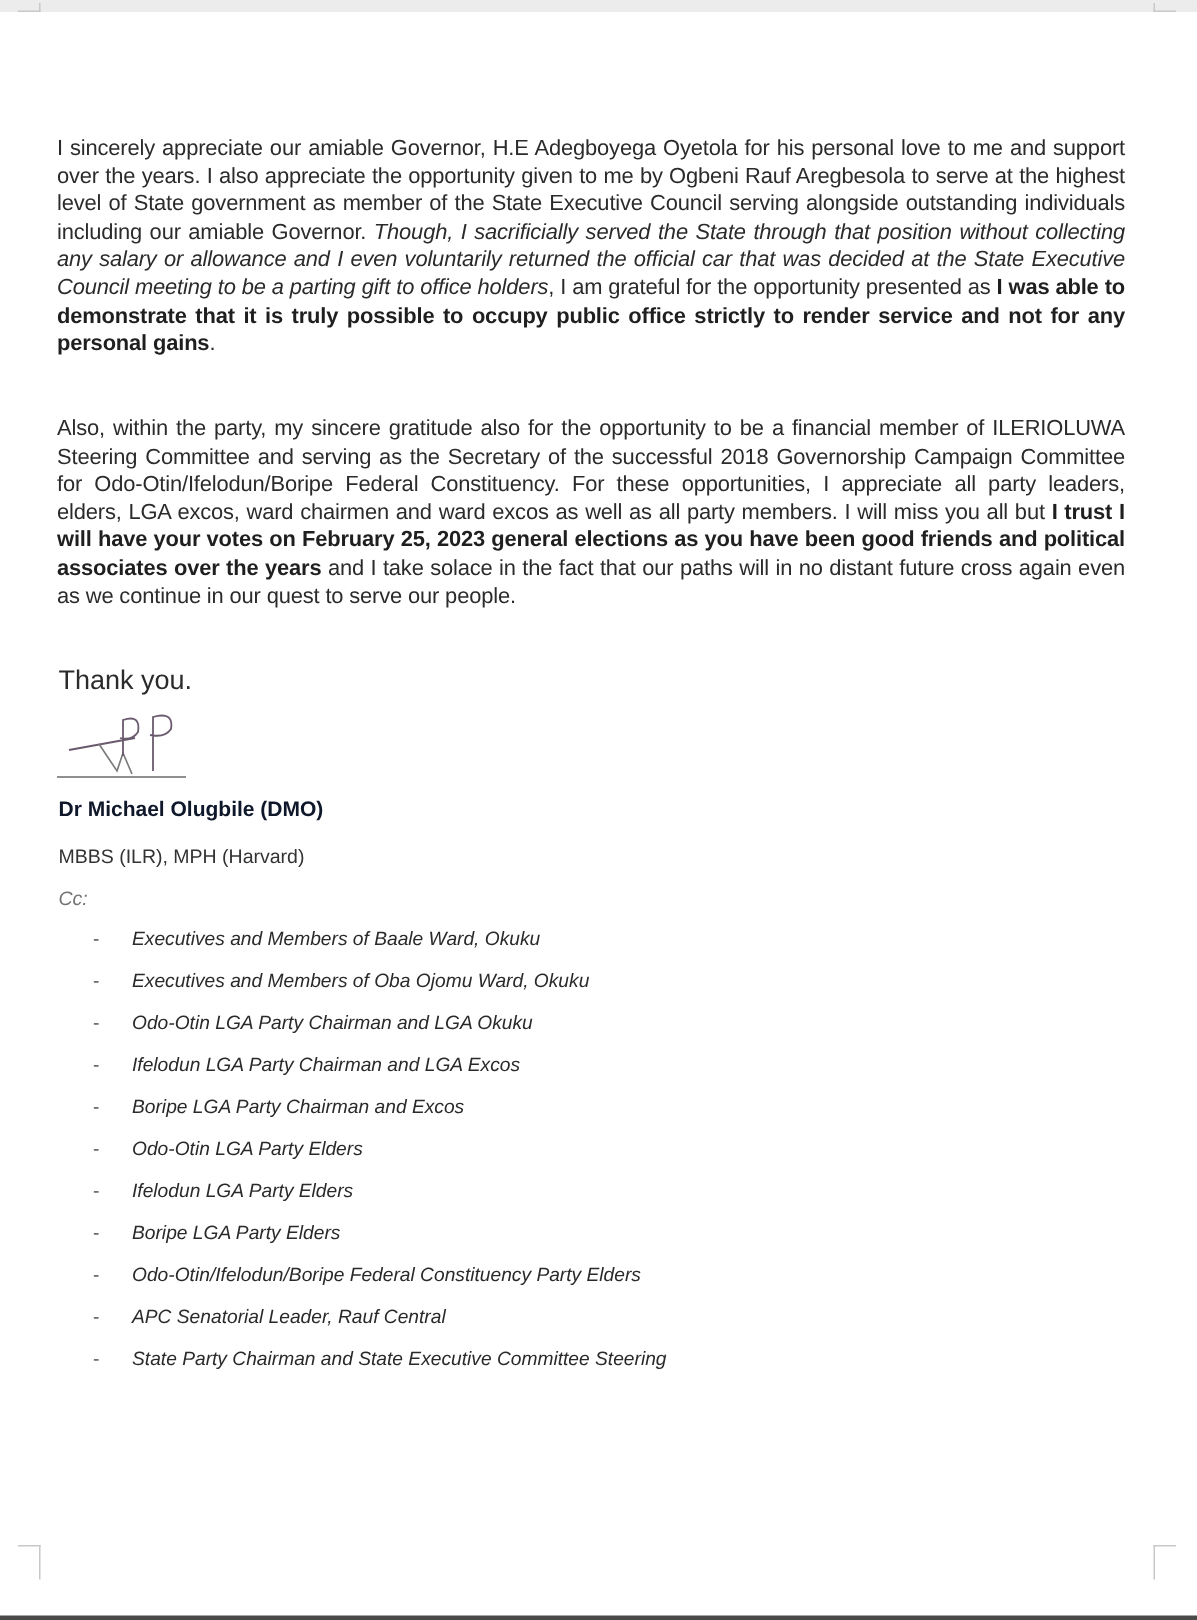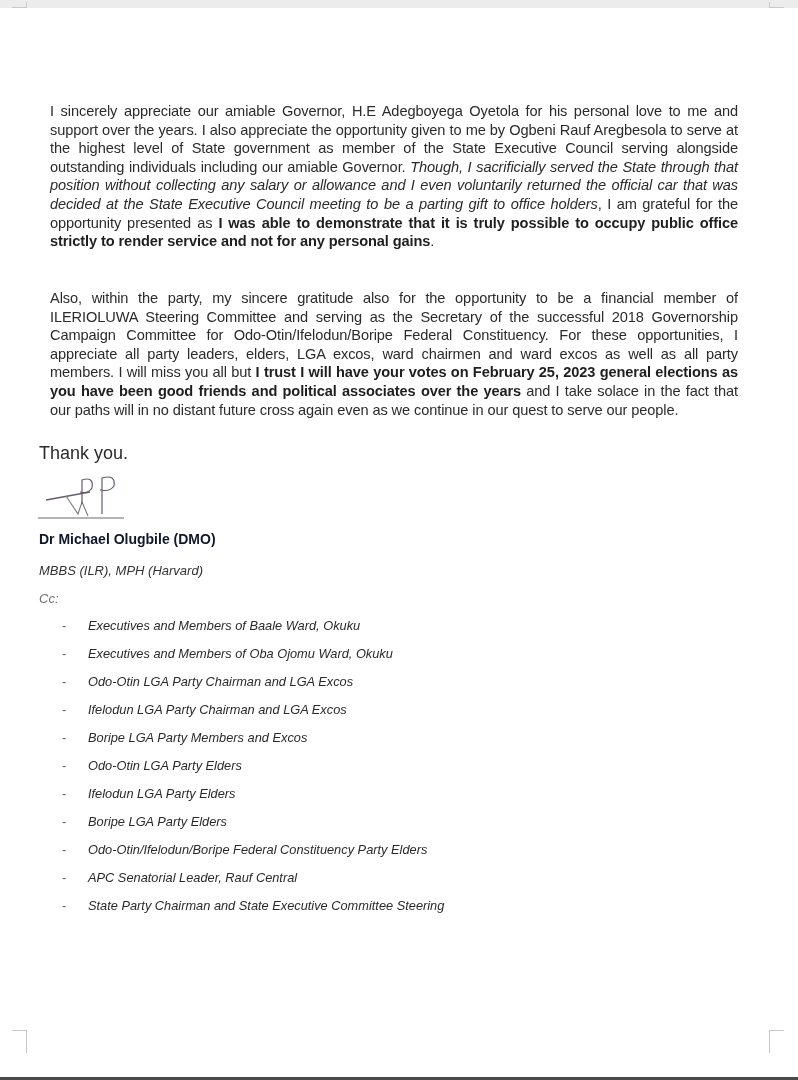--- a/index.html
+++ b/index.html
@@ -9,30 +9,30 @@
   }
   .top-band { position:absolute; left:0; top:0; width:798px; height:8px; background:#ececec; }
   .bottom-line { position:absolute; left:0; bottom:0; width:798px; height:3px; background:#4a4a4a; }
   .corner { position:absolute; width:14px; height:14px; border-color:#c8c8c8; border-style:solid; border-width:0; }
   .c-tl { left:12px; top:2px; border-right-width:1px; border-bottom-width:1px; width:14px; height:5px; }
   .c-tr { right:14px; top:2px; border-left-width:1px; border-bottom-width:1px; width:14px; height:5px; }
   .c-bl { left:12px; top:1030px; border-top-width:1px; border-right-width:1px; height:22px; }
   .c-br { right:14px; top:1030px; border-top-width:1px; border-left-width:1px; height:22px; }
 
   .page { position:absolute; left:38px; top:90px; width:712px; }
-  .para { font-size:14.6px; line-height:18.6px; text-align:justify; margin:12px; letter-spacing:-0.1px; }
+  .para { font-size:14.6px; line-height:18.6px; text-align:justify; margin:0; letter-spacing:-0.1px; }
   .para i { font-style:italic; }
   .para b { font-weight:bold; color:#1f1f1f; }
   .para .line { display:block; text-align:left; }
   .p1 { position:absolute; top:0; }
   .p2 { position:absolute; top:187px; }
   .thanks { position:absolute; left:1px; top:353px; font-size:18px; }
   .signature { position:absolute; left:0px; top:384px; width:90px; height:48px; }
   .signer-name { position:absolute; left:1px; top:441px; font-size:14px; font-weight:bold; color:#0f172a; }
-  .credentials { position:absolute; left:1px; top:473px; font-size:13px; font-style:italic; color:#333; }
+  .credentials { position:absolute; left:1px; top:473px; font-size:13px; color:#333; }
   .cc-label { position:absolute; left:1px; top:501px; font-size:13px; font-style:italic; color:#737373; }
   .cc-list { position:absolute; left:24px; top:528px; margin:0; padding:0; list-style:none; }
   .cc-item { height:28px; font-size:12.8px; font-style:italic; color:#2a2a2a; white-space:nowrap; position:relative; }
   .cc-dash { position:absolute; left:0; top:0; font-style:normal; color:#555; }
   .cc-text { position:absolute; left:26px; top:0; }
 </style>
 </head>
 <body>
 
 <div class="top-band"></div>
@@ -67,29 +67,29 @@
     <li class="cc-item">
         <span class="cc-dash">-</span>
         <span class="cc-text">Executives and Members of Baale Ward, Okuku</span>
       </li>
     <li class="cc-item">
         <span class="cc-dash">-</span>
         <span class="cc-text">Executives and Members of Oba Ojomu Ward, Okuku</span>
       </li>
     <li class="cc-item">
         <span class="cc-dash">-</span>
-        <span class="cc-text">Odo-Otin LGA Party Chairman and LGA Excos</span>
+        <span class="cc-text">Odo-Otin LGA Party Chairman and LGA Okuku</span>
       </li>
     <li class="cc-item">
         <span class="cc-dash">-</span>
         <span class="cc-text">Ifelodun LGA Party Chairman and LGA Excos</span>
       </li>
     <li class="cc-item">
         <span class="cc-dash">-</span>
-        <span class="cc-text">Boripe LGA Party Members and Excos</span>
+        <span class="cc-text">Boripe LGA Party Chairman and Excos</span>
       </li>
     <li class="cc-item">
         <span class="cc-dash">-</span>
         <span class="cc-text">Odo-Otin LGA Party Elders</span>
       </li>
     <li class="cc-item">
         <span class="cc-dash">-</span>
         <span class="cc-text">Ifelodun LGA Party Elders</span>
       </li>
     <li class="cc-item">

